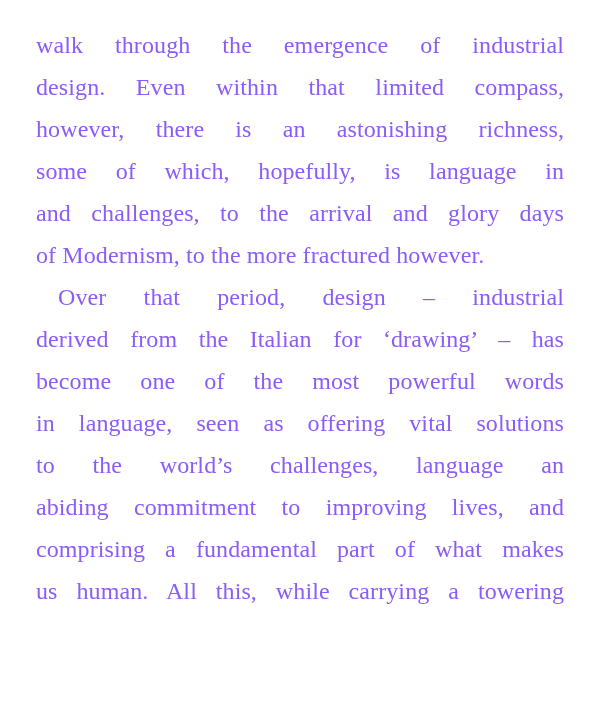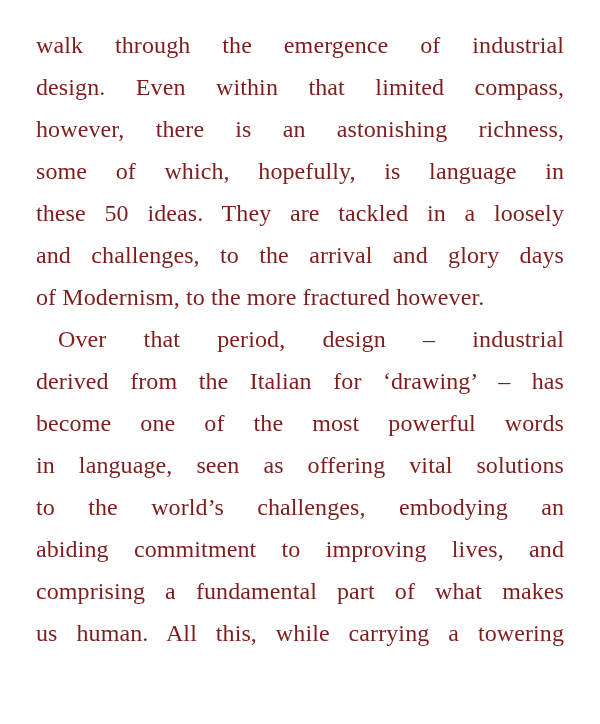--- a/index.html
+++ b/index.html
@@ -7,21 +7,21 @@
     padding: 0;
     background: #ffffff;
   }
   .page {
     position: relative;
     width: 600px;
     height: 724px;
     background: #ffffff;
     overflow: hidden;
     font-family: "Liberation Serif", "DejaVu Serif", serif;
-    color: #7f1d1d;
+    color: #8b5cf6;
   }
   .text-block {
     position: absolute;
     top: 24px;
     left: 36px;
     width: 528px;
   }
   .line {
     font-size: 24px;
     line-height: 42px;
@@ -42,26 +42,25 @@
 </head>
 <body>
 
 <div class="page">
   <div class="text-block">
 
     <div class="line">walk through the emergence of industrial</div>
     <div class="line">design. Even within that limited compass,</div>
     <div class="line">however, there is an astonishing richness,</div>
     <div class="line">some of which, hopefully, is language in</div>
-    <div class="line">these 50 ideas. They are tackled in a loosely</div>
     <div class="line">and challenges, to the arrival and glory days</div>
     <div class="line para-last">of Modernism, to the more fractured however.</div>
 
     <div class="line indent">Over that period, design – industrial</div>
     <div class="line">derived from the Italian for ‘drawing’ – has</div>
     <div class="line">become one of the most powerful words</div>
     <div class="line">in language, seen as offering vital solutions</div>
-    <div class="line">to the world’s challenges, embodying an</div>
+    <div class="line">to the world’s challenges, language an</div>
     <div class="line">abiding commitment to improving lives, and</div>
     <div class="line">comprising a fundamental part of what makes</div>
     <div class="line">us human. All this, while carrying a towering</div>
   </div>
 </div>
 
 </body></html>

